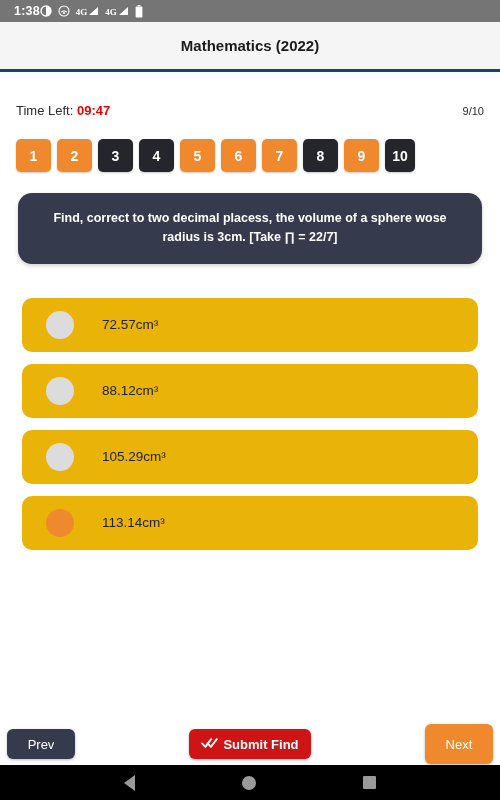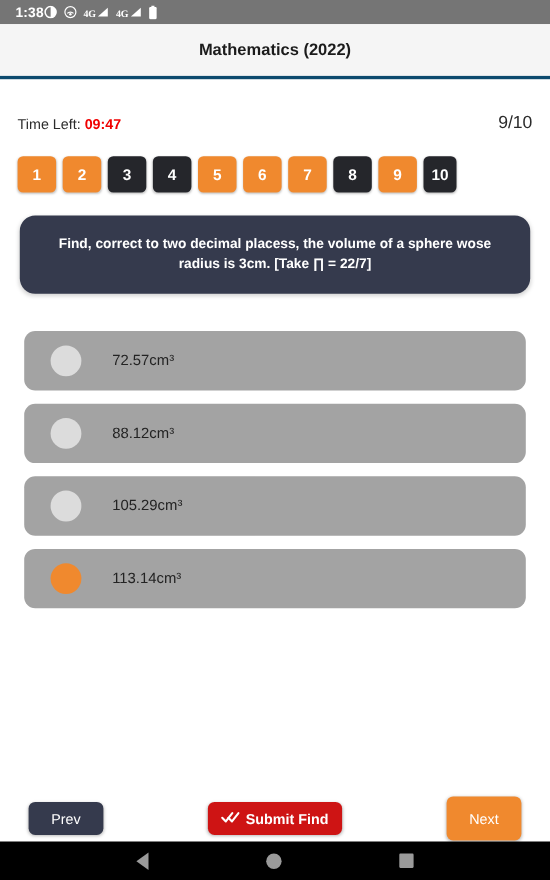--- a/index.html
+++ b/index.html
@@ -73,21 +73,21 @@
   }
   .time-left {
     font-size: 13px;
     color: #2b2b2b;
   }
   .time-left .time-value {
     color: #f00000;
     font-weight: bold;
   }
   .q-counter {
-    font-size: 16px;
+    font-size: 11px;
     color: #2b2b2b;
   }
 
   
   .qnum-strip {
     display: flex;
     gap: 6px;
     padding: 0 16px;
     margin-top: 21px;
   }
@@ -131,21 +131,21 @@
 
   
   .options {
     margin-top: 34px;
     padding: 0 22px;
     display: flex;
     flex-direction: column;
     gap: 12px;
   }
   .option {
-    background: #a3a3a3;
+    background: #eab308;
     border-radius: 10px;
     height: 54px;
     display: flex;
     align-items: center;
     padding-left: 24px;
     cursor: pointer;
   }
   .option-radio {
     width: 28px;
     height: 28px;
@@ -162,21 +162,21 @@
 
   
   .action-bar {
     position: absolute;
     left: 0;
     right: 0;
     bottom: 35px;
     height: 42px;
     display: flex;
     align-items: center;
-    padding: 0 26px;
+    padding: 0 7px;
   }
   .btn {
     border: none;
     border-radius: 6px;
     color: #ffffff;
     font-family: "Liberation Sans", sans-serif;
     font-size: 13px;
     cursor: pointer;
     box-shadow: 0 1px 3px rgba(0,0,0,0.28);
     display: flex;

